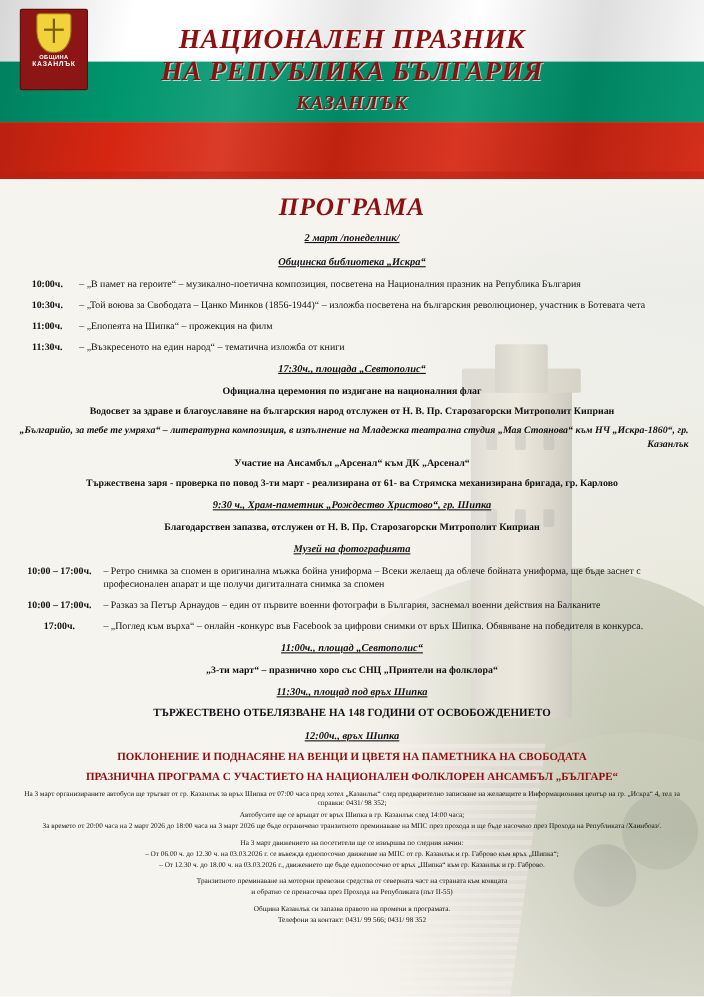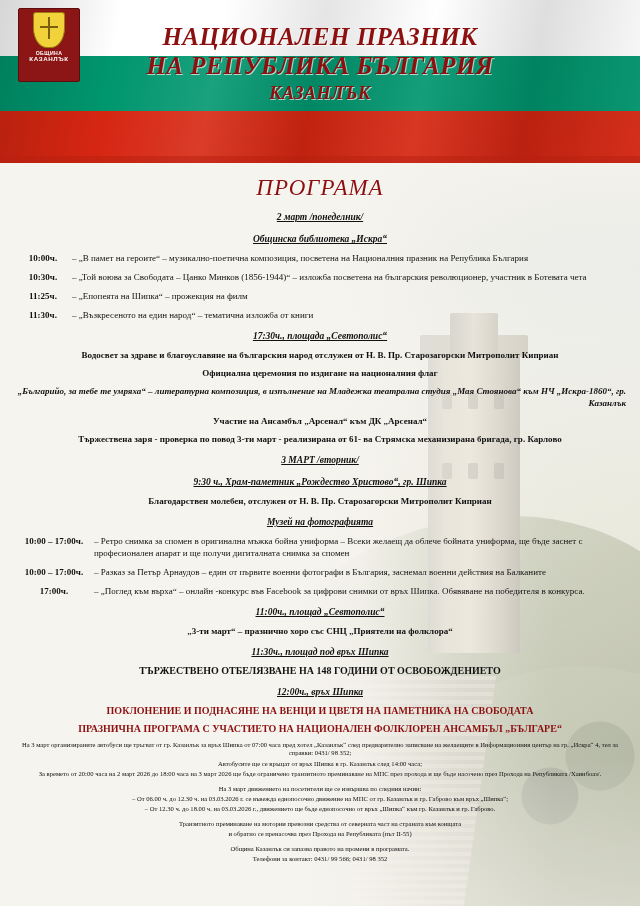--- a/index.html
+++ b/index.html
@@ -250,21 +250,21 @@
     position: relative;
     z-index: 2;
     padding: 10px 14px 0 14px;
     box-sizing: border-box;
     color: #111111;
   }
 
   .program-title {
     text-align: center;
     font-size: 23px;
-    font-weight: normal;
+    font-weight: bold;
     font-style: italic;
     color: #8c1010;
     letter-spacing: 1px;
     margin: 2px 0 10px 0;
     text-shadow: 0.5px 0.5px 0 rgba(255,255,255,0.8);
   }
 
   .sec-head {
     text-align: center;
     font-size: 9.5px;
@@ -378,40 +378,39 @@
 
       <div class="row">
         <div class="time">10:00ч.</div>
         <div class="desc">– „В памет на героите“ – музикално-поетична композиция, посветена на Националния празник на Република България</div>
       </div>
       <div class="row">
         <div class="time">10:30ч.</div>
         <div class="desc">– „Той воюва за Свободата – Цанко Минков (1856-1944)“ – изложба посветена на българския революционер, участник в Ботевата чета</div>
       </div>
       <div class="row">
-        <div class="time">11:25ч.</div>
+        <div class="time">11:00ч.</div>
         <div class="desc">– „Епопеята на Шипка“ – прожекция на филм</div>
       </div>
       <div class="row">
         <div class="time">11:30ч.</div>
         <div class="desc">– „Възкресеното на един народ“ – тематична изложба от книги</div>
       </div>
 
       <div class="sec-head">17:30ч., площада „Севтополис“</div>
 
+      <div class="center-line">Официална церемония по издигане на националния флаг</div>
       <div class="center-line">Водосвет за здраве и благоуславяне на българския народ отслужен от Н. В. Пр. Старозагорски Митрополит Киприан</div>
-      <div class="center-line">Официална церемония по издигане на националния флаг</div>
       <div class="center-line italic">„Българийо, за тебе те умряха“ – литературна композиция, в изпълнение на Младежка театрална студия „Мая Стоянова“ към НЧ „Искра-1860“, гр. Казанлък</div>
       <div class="center-line">Участие на Ансамбъл „Арсенал“ към ДК „Арсенал“</div>
       <div class="center-line">Тържествена заря - проверка по повод 3-ти март - реализирана от 61- ва Стрямска механизирана бригада, гр. Карлово</div>
 
-      <div class="sec-head">3 МАРТ /вторник/</div>
       <div class="sec-head">9:30 ч., Храм-паметник „Рождество Христово“, гр. Шипка</div>
 
-      <div class="center-line">Благодарствен молебен, отслужен от Н. В. Пр. Старозагорски Митрополит Киприан</div>
+      <div class="center-line">Благодарствен запазва, отслужен от Н. В. Пр. Старозагорски Митрополит Киприан</div>
 
       <div class="sec-head">Музей на фотографията</div>
 
       <div class="row">
         <div class="time" style="flex:0 0 80px;">10:00 – 17:00ч.</div>
         <div class="desc">– Ретро снимка за спомен в оригинална мъжка бойна униформа – Всеки желаещ да облече бойната униформа, ще бъде заснет с професионален апарат и ще получи дигиталната снимка за спомен</div>
       </div>
       <div class="row">
         <div class="time" style="flex:0 0 80px;">10:00 – 17:00ч.</div>
         <div class="desc">– Разказ за Петър Арнаудов – един от първите военни фотографи в България, заснемал военни действия на Балканите</div>

